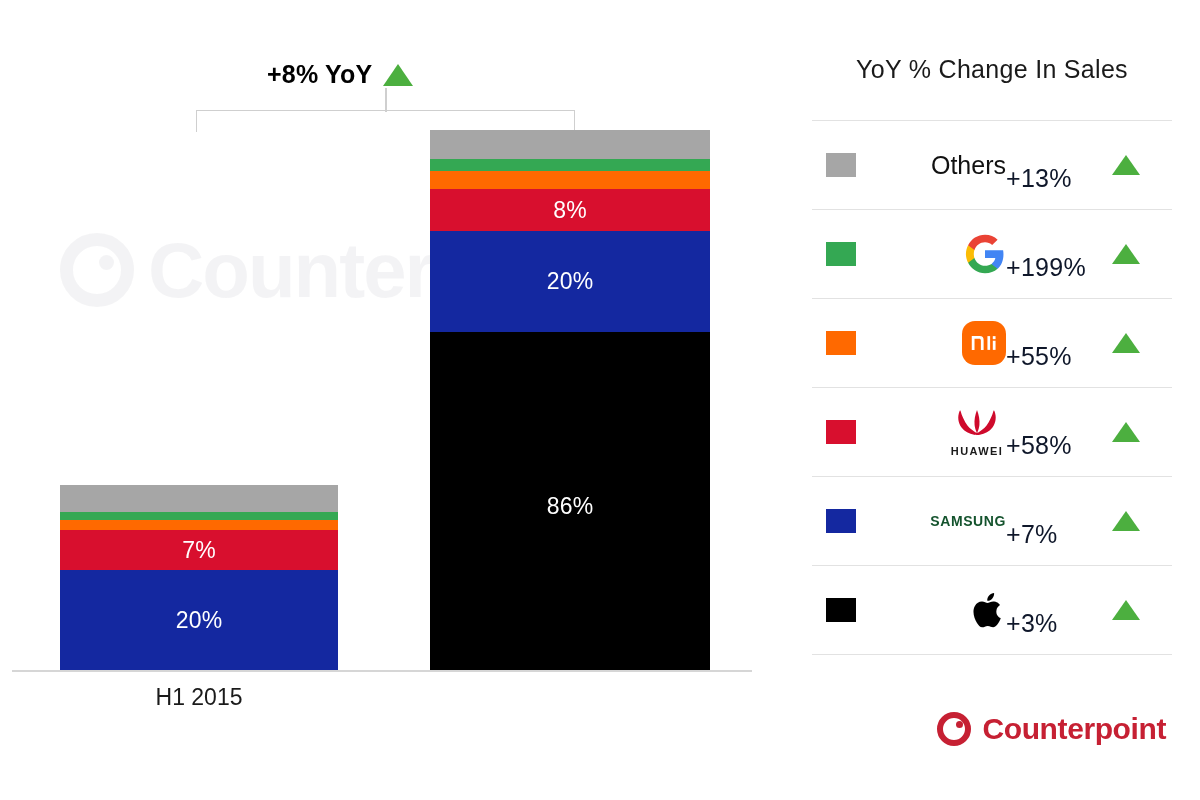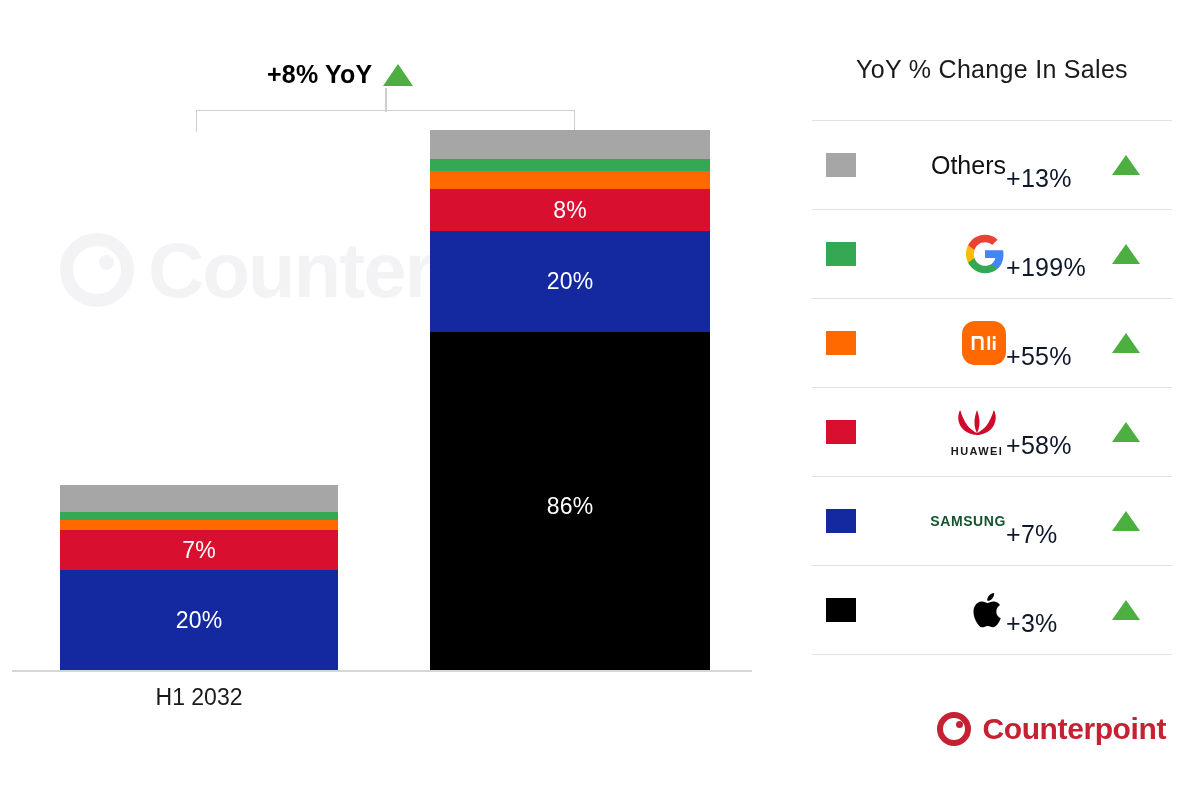--- a/index.html
+++ b/index.html
@@ -273,21 +273,21 @@
     <div class="seg" style="height:101px; background:#1428a0;">
       <span class="seg-label">20%</span>
     </div>
     <div class="seg" style="height:338px; background:#000000; align-items:flex-start; padding-top:163px; box-sizing:border-box;">
       <span class="seg-label">86%</span>
     </div>
   </div>
 
   <div id="baseline"></div>
 
-  <div class="cat-label" style="left:59px;">H1 2032</div>
+  <div class="cat-label" style="left:59px;">H1 2015</div>
 </div>
 
 <div id="legend">
   <div id="legend-title">YoY % Change In Sales</div>
 
   <div class="legend-row">
     <span class="swatch" style="background:#a6a6a6;"></span>
     <span class="brandcell">
       <span class="brand-others">Others</span>
     </span>

